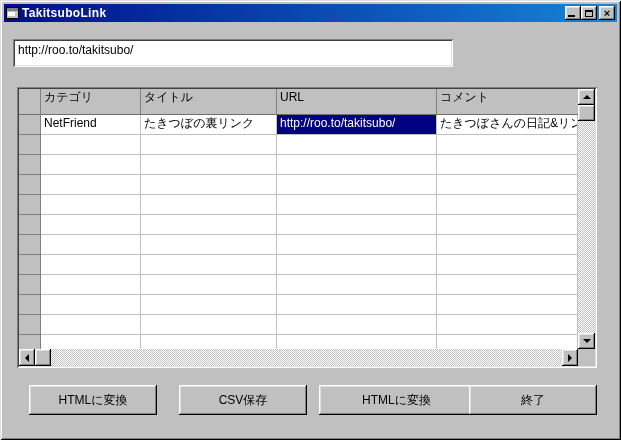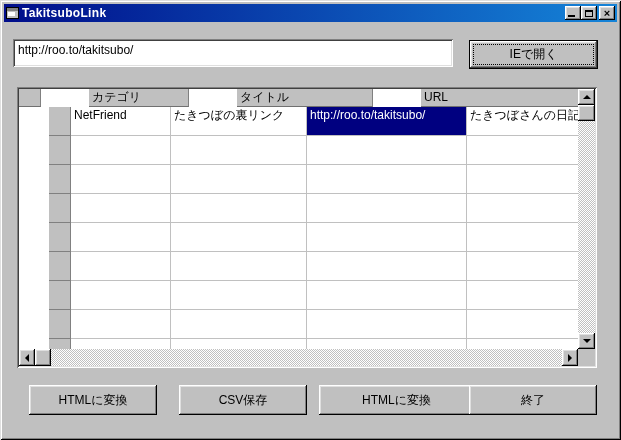--- a/index.html
+++ b/index.html
@@ -71,31 +71,31 @@
   .b-exit{left:469px;top:385px;width:128px;height:30px;}
   
   .grid{
     position:absolute;left:17px;top:87px;width:580px;height:281px;box-sizing:border-box;
     background:#fff;padding:2px;
     box-shadow: inset 1px 1px 0 #808080, inset -1px -1px 0 #fff,
                 inset 2px 2px 0 #404040, inset -2px -2px 0 #dfdfdf;
     display:grid;grid-template-columns:1fr 17px;grid-template-rows:1fr 17px;
   }
   .grid-main{grid-column:1;grid-row:1;display:flex;flex-direction:column;overflow:hidden;background:#fff;}
-  .grid-header{display:flex;height:18px;flex:0 0 auto;gap:48px;}
+  .grid-header{display:flex;height:26px;flex:0 0 auto;}
   .cell{box-sizing:border-box;overflow:hidden;white-space:nowrap;font-size:12px;line-height:15px;
     padding:1px 3px 0 3px;}
   .hcell,.corner,.rowhead{background:#c0c0c0;border-right:1px solid #808080;border-bottom:1px solid #707070;color:#000;}
   .c-rh{width:22px;flex:0 0 auto;padding:0;}
   .c0{width:100px;flex:0 0 auto;}
   .c1{width:136px;flex:0 0 auto;}
   .c2{width:160px;flex:0 0 auto;}
   .c3{width:141px;flex:0 0 auto;border-right:none;}
   .grid-rows{flex:1;overflow:hidden;background:#fff;}
-  .grid-row{display:flex;height:29px;padding-left:30px;}
+  .grid-row{display:flex;height:20px;}
   .grid-row .datacell{background:#fff;border-right:1px solid #c0c0c0;border-bottom:1px solid #c0c0c0;color:#000;}
   .grid-row .rowhead{border-bottom:1px solid #808080;}
   .grid-row .datacell.selected{background:var(--sel-bg,#000080);color:var(--sel-fg,#fff);}
   
   .dither{
     background-color:#c0c0c0;
     background-image:
       linear-gradient(45deg,#fff 25%,transparent 25%,transparent 75%,#fff 75%),
       linear-gradient(45deg,#fff 25%,transparent 25%,transparent 75%,#fff 75%);
     background-size:2px 2px;background-position:0 0,1px 1px;
@@ -137,21 +137,20 @@
       <span class="tb-btn close">
           <span class="glyph-x">×</span>
         </span>
     </span>
   </div>
 
   <div class="urlbox sunken">
     <input type="text" value="http://roo.to/takitsubo/" style="">
   </div>
 
-  <div class="btn btn-default ie-btn">IEで開く</div>
 
   <div class="grid">
     <div class="grid-main">
       <div class="grid-header">
         <div class="cell corner c-rh"></div>
         <div class="cell hcell c0">カテゴリ</div>
         <div class="cell hcell c1">タイトル</div>
         <div class="cell hcell c2">URL</div>
         <div class="cell hcell c3">コメント</div>
       </div>

